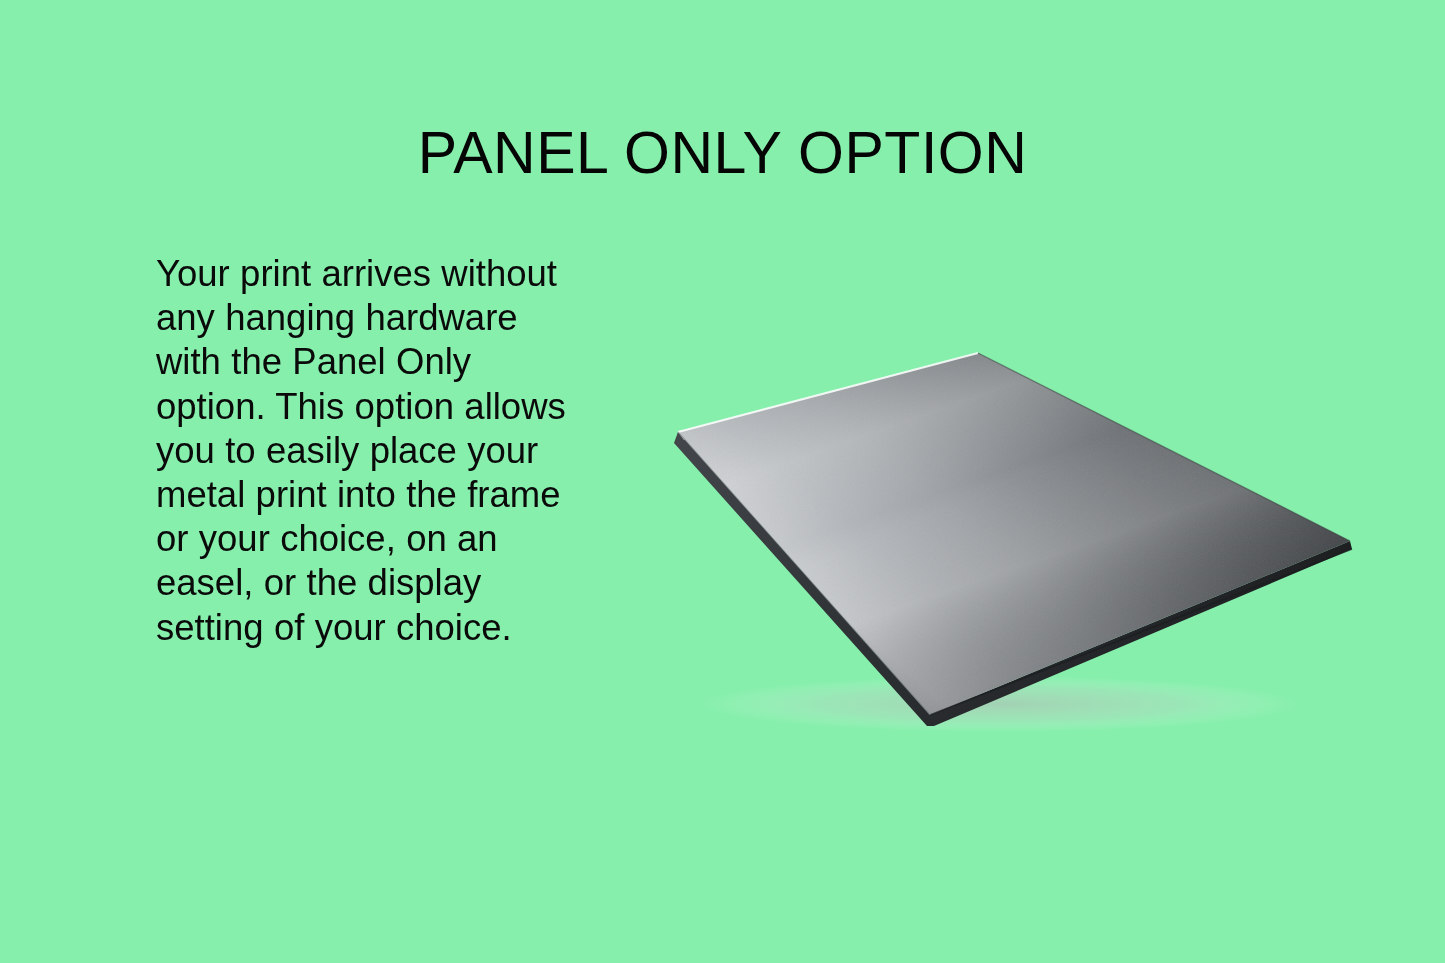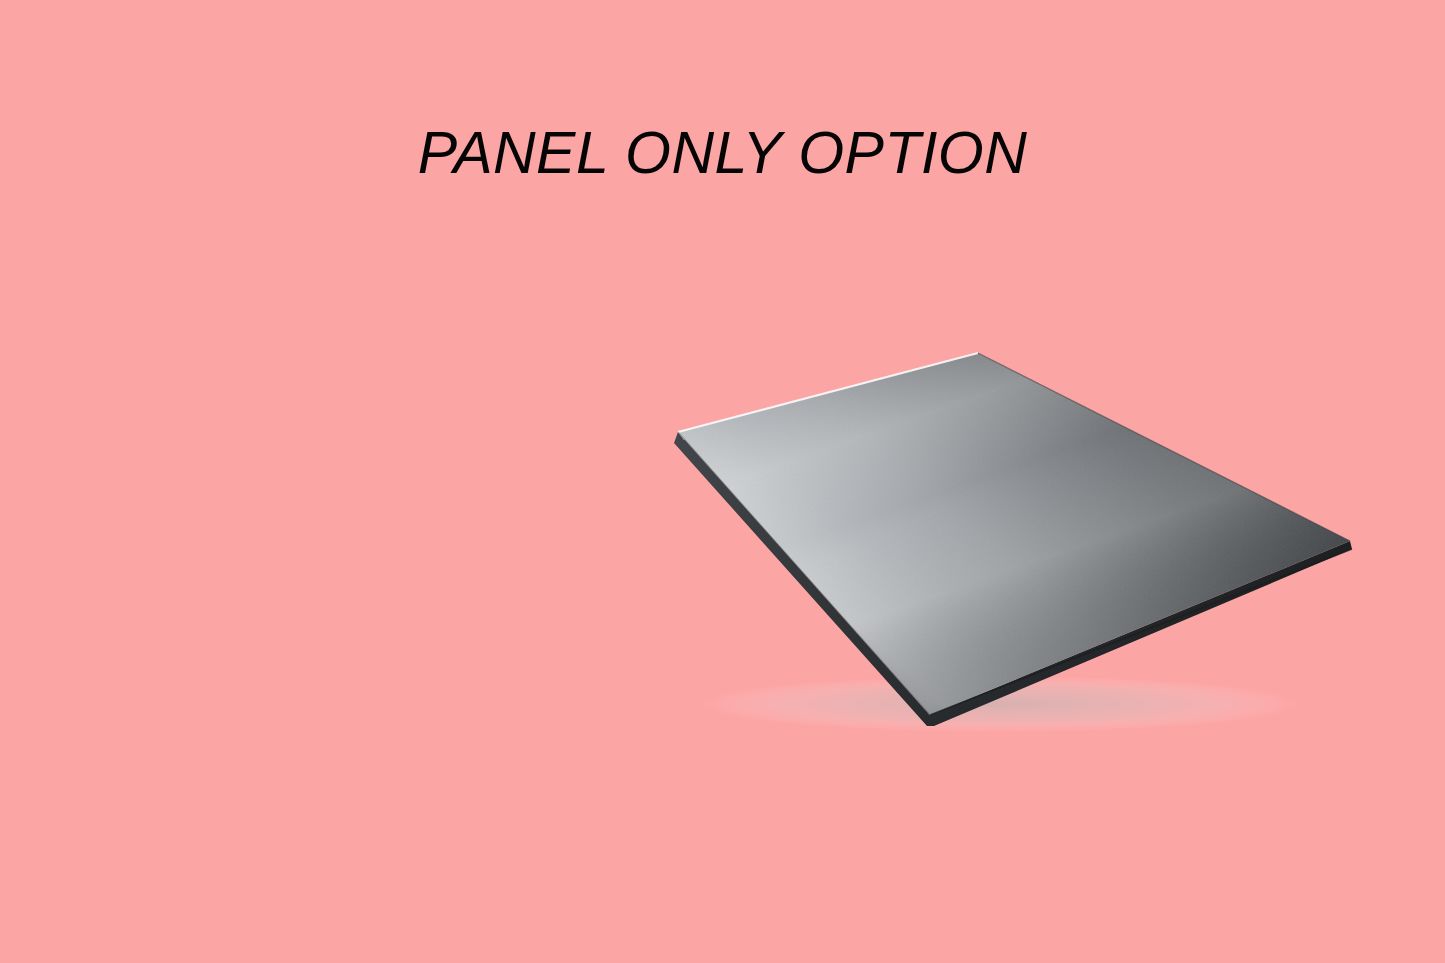--- a/index.html
+++ b/index.html
@@ -12,22 +12,21 @@
     height: 963px;
     background: #ffffff;
     font-family: "Liberation Sans", sans-serif;
     overflow: hidden;
     position: relative;
   }
 
   .slide {
     position: absolute;
     inset: 0;
-    background: #fca5a5;
-    font-style: italic;
+    background: #86efac;
   }
 
   
   .slide-title {
     position: absolute;
     left: 0;
     top: 82px;
     width: 1445px;
     text-align: center;
     font-size: 59px;
@@ -66,20 +65,21 @@
     height: 410px;
   }
 </style>
 </head>
 <body>
 
 <div class="slide">
 
   <h1 class="slide-title">PANEL ONLY OPTION</h1>
 
+  <div class="body-copy">Your print arrives without any hanging hardware with the Panel Only option. This option allows you to easily place your metal print into the frame or your choice, on an easel, or the display setting of your choice.</div>
 
   <div class="panel-stage">
     <svg class="panel-svg" viewBox="0 0 740 410" xmlns="http://www.w3.org/2000/svg">
       <defs>
 
         <linearGradient id="faceGrad" x1="0.08" y1="0.70" x2="0.92" y2="0.18">
           <stop offset="0.00" stop-color="#b9bcbf"></stop>
           <stop offset="0.13" stop-color="#c6c9cc"></stop>
           <stop offset="0.27" stop-color="#aeb2b6"></stop>
           <stop offset="0.42" stop-color="#9a9ea2"></stop>

